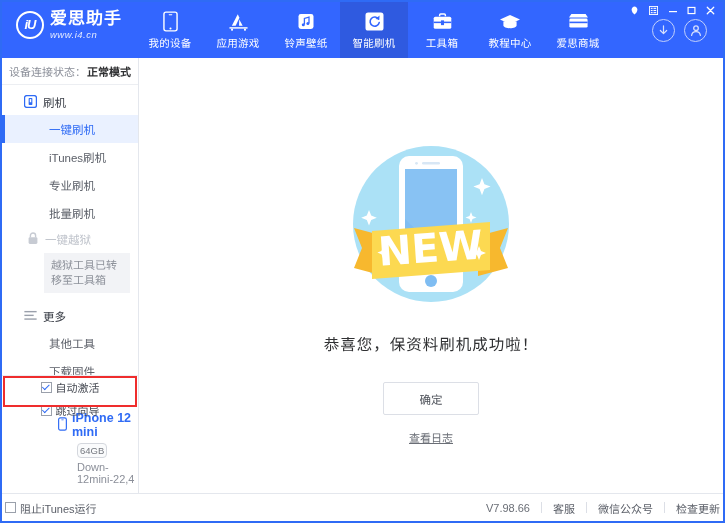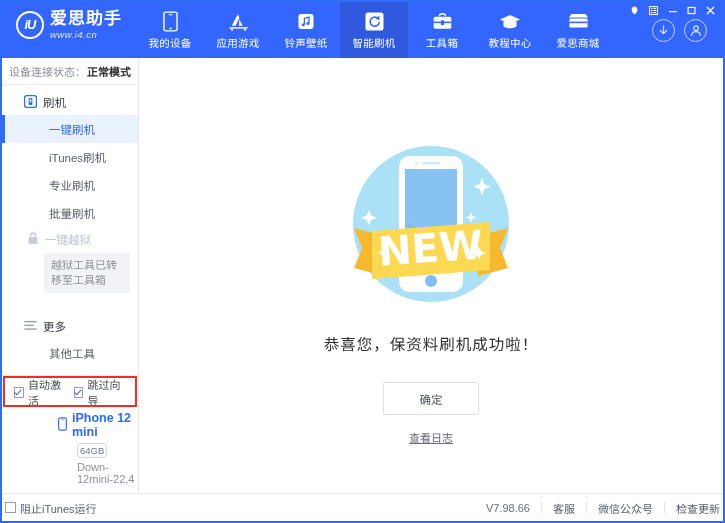--- a/index.html
+++ b/index.html
@@ -95,21 +95,21 @@
     border-bottom:1px solid #eceef2;
     font-size:11px;color:#8b8f99;white-space:nowrap;
   }
   .conn-status b{color:#303133;font-weight:bold;margin-left:1px;}
 
   .navlist{flex:1 1 auto;padding-top:4px;overflow:hidden;}
   .grouphdr{
     height:26px;display:flex;align-items:center;gap:6px;
     padding-left:22px;font-size:11.5px;color:#3c4049;
   }
-  .grouphdr.mt{margin-top:20px;}
+  .grouphdr.mt{margin-top:10px;}
   .subitem{
     position:relative;height:28px;display:flex;align-items:center;
     padding-left:47px;font-size:11.5px;color:#5c6069;cursor:pointer;
   }
   .subitem.active{background:#eaf1ff;color:#2f6bf5;}
   .subitem.active::before{
     content:"";position:absolute;left:0;top:0;bottom:0;width:3px;background:#2f6bf5;
   }
   .lockrow{
     position:relative;height:24px;display:flex;align-items:center;gap:6px;
@@ -117,21 +117,21 @@
   }
   .tooltip{
     margin:2px 0 0 42px;width:86px;box-sizing:border-box;
     background:#f2f3f6;color:#8d919a;
     font-size:11px;line-height:15px;padding:5px 7px;
   }
 
   .sb-bottom{flex:0 0 auto;border-top:1px solid #eceef2;}
   .chkrow{
     position:relative;height:26px;display:flex;align-items:center;
-    gap:7px;padding:0 8px;margin:3px 4px 2px 4px;
+    gap:7px;padding:0 8px;margin:3px 4px 2px 4px;flex-direction:column;
   }
   .redbox{
     position:absolute;left:-3px;right:-3px;top:-3px;bottom:-2px;
     border:2px solid #ef2d2d;pointer-events:none;
   }
   .chk{display:flex;align-items:center;gap:4px;font-size:11px;color:#474b54;cursor:pointer;}
   .box{
     width:11px;height:11px;border:1px solid #9aa0ab;background:#fff;
     display:flex;align-items:center;justify-content:center;box-sizing:border-box;
   }

